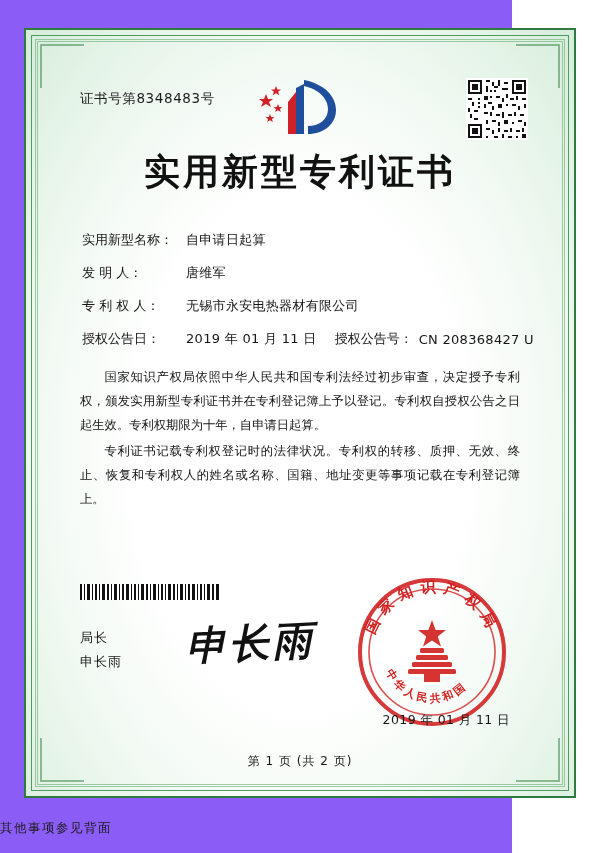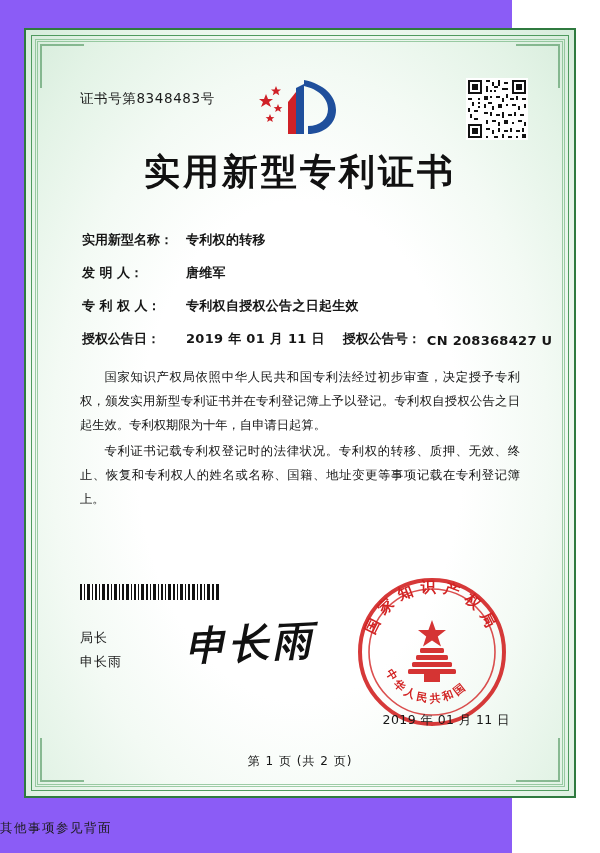--- a/index.html
+++ b/index.html
@@ -107,26 +107,25 @@
     color: #111111;
     font-family: "DejaVu Sans", sans-serif;
   }
 
   .fields {
     margin: 34px 0 0 36px;
     width: 440px;
   }
   .field {
     display: flex;
-    align-items: flex-end;
+    align-items: center;
     margin-bottom: 15px;
     font-size: 13px;
     font-family: "DejaVu Sans", sans-serif;
     color: #161616;
-    font-weight: bold;
   }
   .field .lbl {
     width: 104px;
     flex: 0 0 104px;
     letter-spacing: 0px;
     white-space: nowrap;
   }
   .field .val {
     flex: 1 1 auto;
     letter-spacing: .3px;
@@ -336,29 +335,29 @@
             </g>
           </svg>
         </div>
       </div>
 
       <div class="title">实用新型专利证书</div>
 
       <div class="fields">
         <div class="field">
           <span class="lbl">实用新型名称：</span>
-          <span class="val">专利权的转移</span>
+          <span class="val">自申请日起算</span>
         </div>
         <div class="field">
           <span class="lbl">发 明 人：</span>
           <span class="val">唐维军</span>
         </div>
         <div class="field">
           <span class="lbl">专 利 权 人：</span>
-          <span class="val">专利权自授权公告之日起生效</span>
+          <span class="val">无锡市永安电热器材有限公司</span>
         </div>
         <div class="field two">
           <span class="lbl">授权公告日：</span>
           <span class="val">2019 年 01 月 11 日</span>
           <span class="lbl2">授权公告号：</span>
           <span class="val">CN 208368427 U</span>
         </div>
       </div>
 
       <div class="paras">

